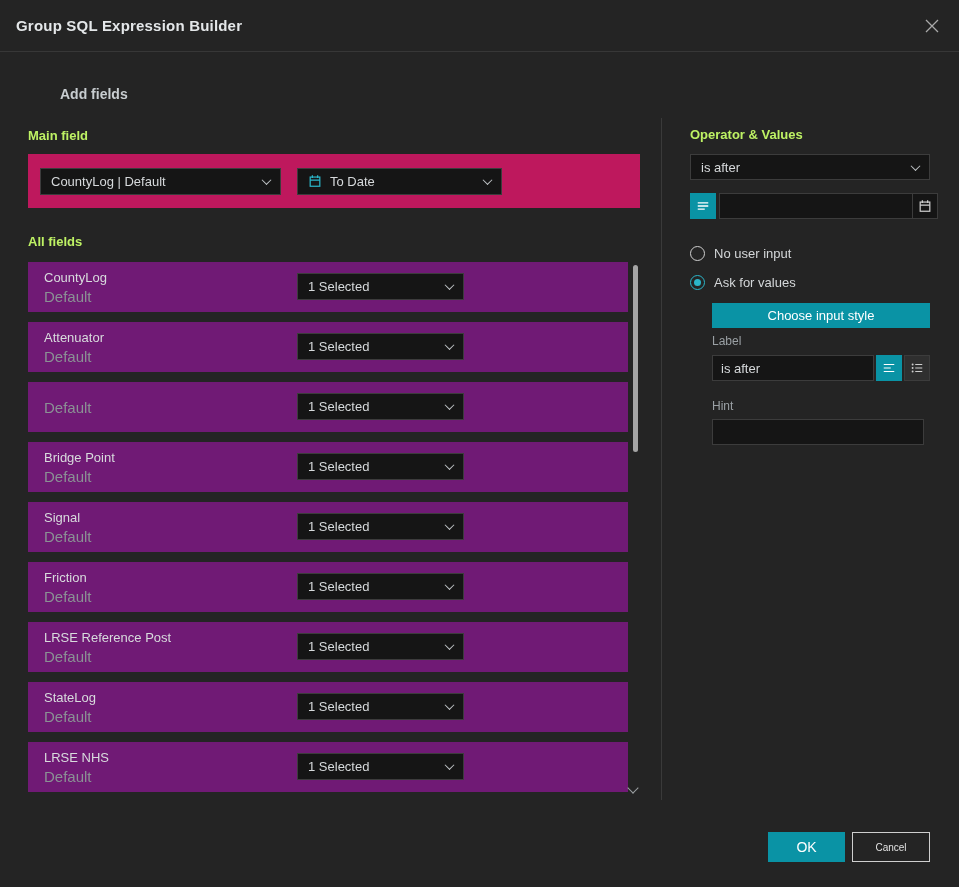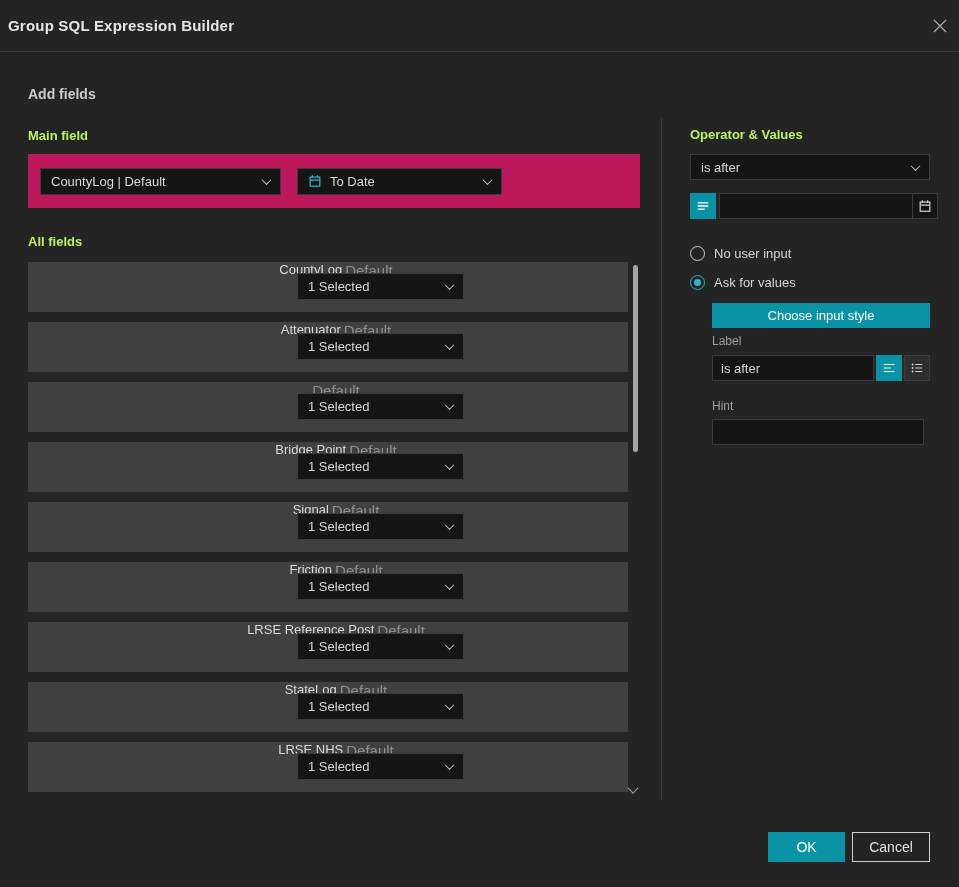--- a/index.html
+++ b/index.html
@@ -10,27 +10,27 @@
     color: #d6d9db;
     position: relative;
     overflow: hidden;
   }
   :root { --accent: #0a93a5; --accent_bright: #2bb6c9; }
 
   
   .header {
     position: absolute; top: 0; left: 0; width: 100%; height: 52px;
     display: flex; align-items: center; justify-content: space-between;
-    padding: 0 8px; border-bottom: 1px solid #373737;
+    padding: 0 16px; border-bottom: 1px solid #373737;
   }
   .header-title { font-size: 15px; font-weight: bold; color: #e4e7e9; letter-spacing: .2px; }
   .close-btn { width: 22px; height: 22px; display: flex; align-items: center; justify-content: center; cursor: pointer; }
 
   
-  .section-heading { position: absolute; font-size: 14px; font-weight: bold; color: #c8cdd0; }
+  .section-heading { position: absolute; font-size: 14px; font-weight: bold; color: #c8cdd0; margin-left: 32px; }
   .sub-label { position: absolute; font-size: 13px; font-weight: bold; color: #bef264; }
   .caption { position: absolute; font-size: 12px; color: #9aa0a4; }
 
   
   .select {
     background: #151515; border: 1px solid #3c3c3c; height: 27px;
     display: flex; align-items: center; gap: 8px;
     padding: 0 10px; font-size: 13px; color: #d6d9db; cursor: pointer;
   }
   .select-text { flex: 1; white-space: nowrap; overflow: hidden; }
@@ -49,21 +49,21 @@
   .main-panel {
     position: absolute; left: 28px; top: 154px; width: 612px; height: 54px;
     background: #be185d; display: flex; align-items: center; gap: 16px; padding-left: 12px;
   }
   .main-field-select { width: 241px; }
   .date-select { width: 205px; }
 
   .field-list { position: absolute; left: 28px; top: 262px; width: 612px; }
   .row {
     position: relative; width: 600px; height: 50px; margin-bottom: 10px;
-    background: #404040; display: flex; flex-direction: row; justify-content: center;
+    background: #701a75; display: flex; flex-direction: column; justify-content: center;
     padding-left: 16px; gap: 3px;
   }
   .row-name { font-size: 13px; color: #d8dbdd; }
   .row-sub { font-size: 15px; color: #8b9195; }
   .row-select { position: absolute; left: 269px; top: 11px; width: 167px; }
 
   .scroll-thumb { position: absolute; left: 633px; top: 265px; width: 5px; height: 187px; background: #a5a5a5; border-radius: 3px; cursor: pointer; }
   .scroll-down {
     position: absolute; left: 629px; top: 784px; width: 8px; height: 8px; cursor: pointer;
     border-right: 1.6px solid #9b9fa2; border-bottom: 1.6px solid #9b9fa2; transform: rotate(45deg);
@@ -101,21 +101,21 @@
   
   .ok-btn {
     position: absolute; left: 768px; top: 832px; width: 77px; height: 30px;
     background: var(--accent); border: 1px solid var(--accent); color: #fff;
     font-size: 14px; font-family: inherit; cursor: pointer;
     display: flex; align-items: center; justify-content: center;
   }
   .cancel-btn {
     position: absolute; left: 852px; top: 832px; width: 78px; height: 30px;
     background: transparent; border: 1px solid #cfcfcf; color: #e2e2e2;
-    font-size: 14px; font-family: inherit; cursor: pointer;
+    font-size: 10px; font-family: inherit; cursor: pointer;
     display: flex; align-items: center; justify-content: center;
   }
 </style>
 </head>
 <body>
 
 <div class="header">
   <div class="header-title">Group SQL Expression Builder</div>
   <div class="close-btn">
     <svg width="16" height="16" viewBox="0 0 16 16">

